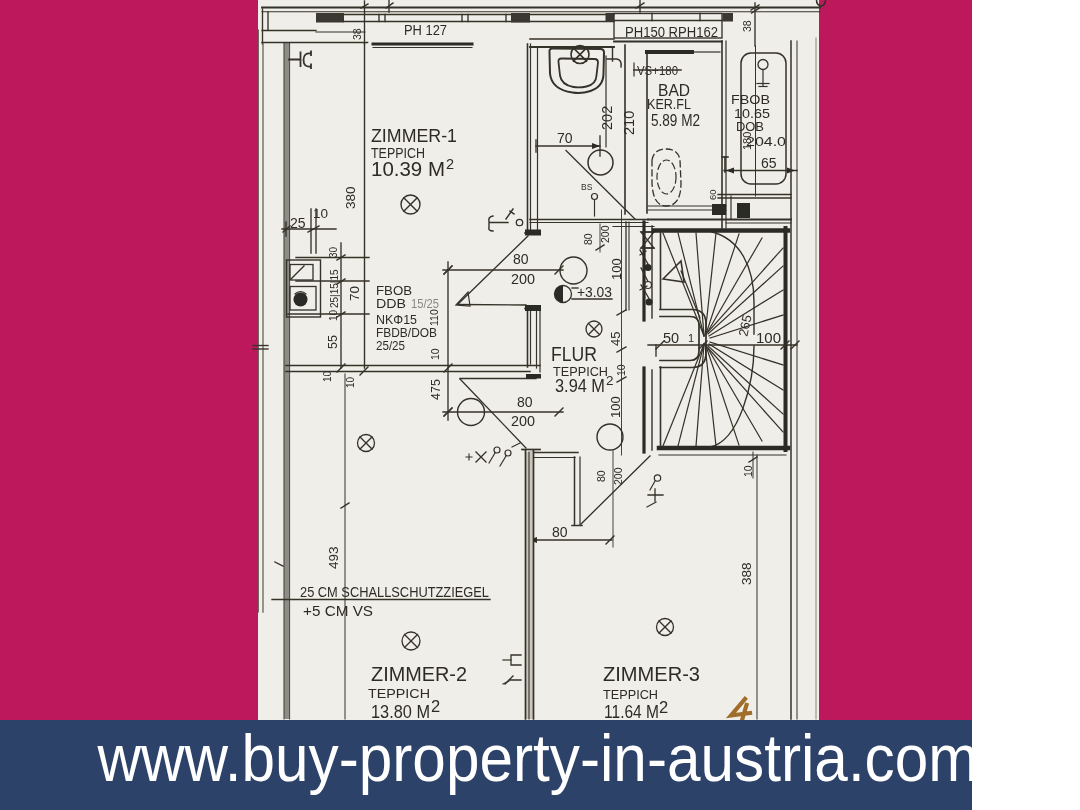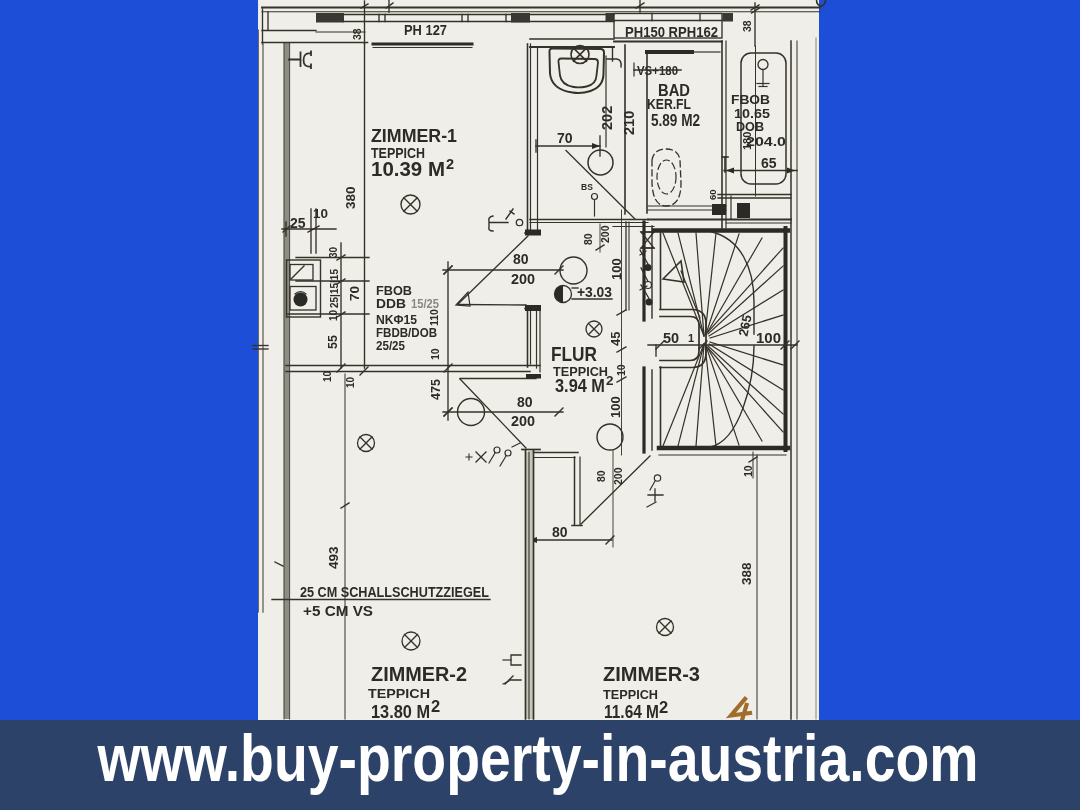--- a/index.html
+++ b/index.html
@@ -1,16 +1,16 @@
 <!DOCTYPE html>
 <html><head>
 <meta charset="utf-8">
 <style>
   html,body{margin:0;padding:0;background:#ffffff;}
-  #page{position:relative;width:1080px;height:810px;overflow:hidden;background:#1d4ed8;font-weight:bold;}
+  #page{position:relative;width:972px;height:810px;overflow:hidden;background:#be185d;}
   svg{display:block;}
   text{font-family:"Liberation Sans",sans-serif;}
 </style>
 </head>
 <body>
 <div id="page">
 <svg width="1080" height="810" viewBox="0 0 1080 810">
 <defs>
 <filter id="scan" x="-2%" y="-2%" width="104%" height="104%">
 <feGaussianBlur stdDeviation="0.38"></feGaussianBlur>

